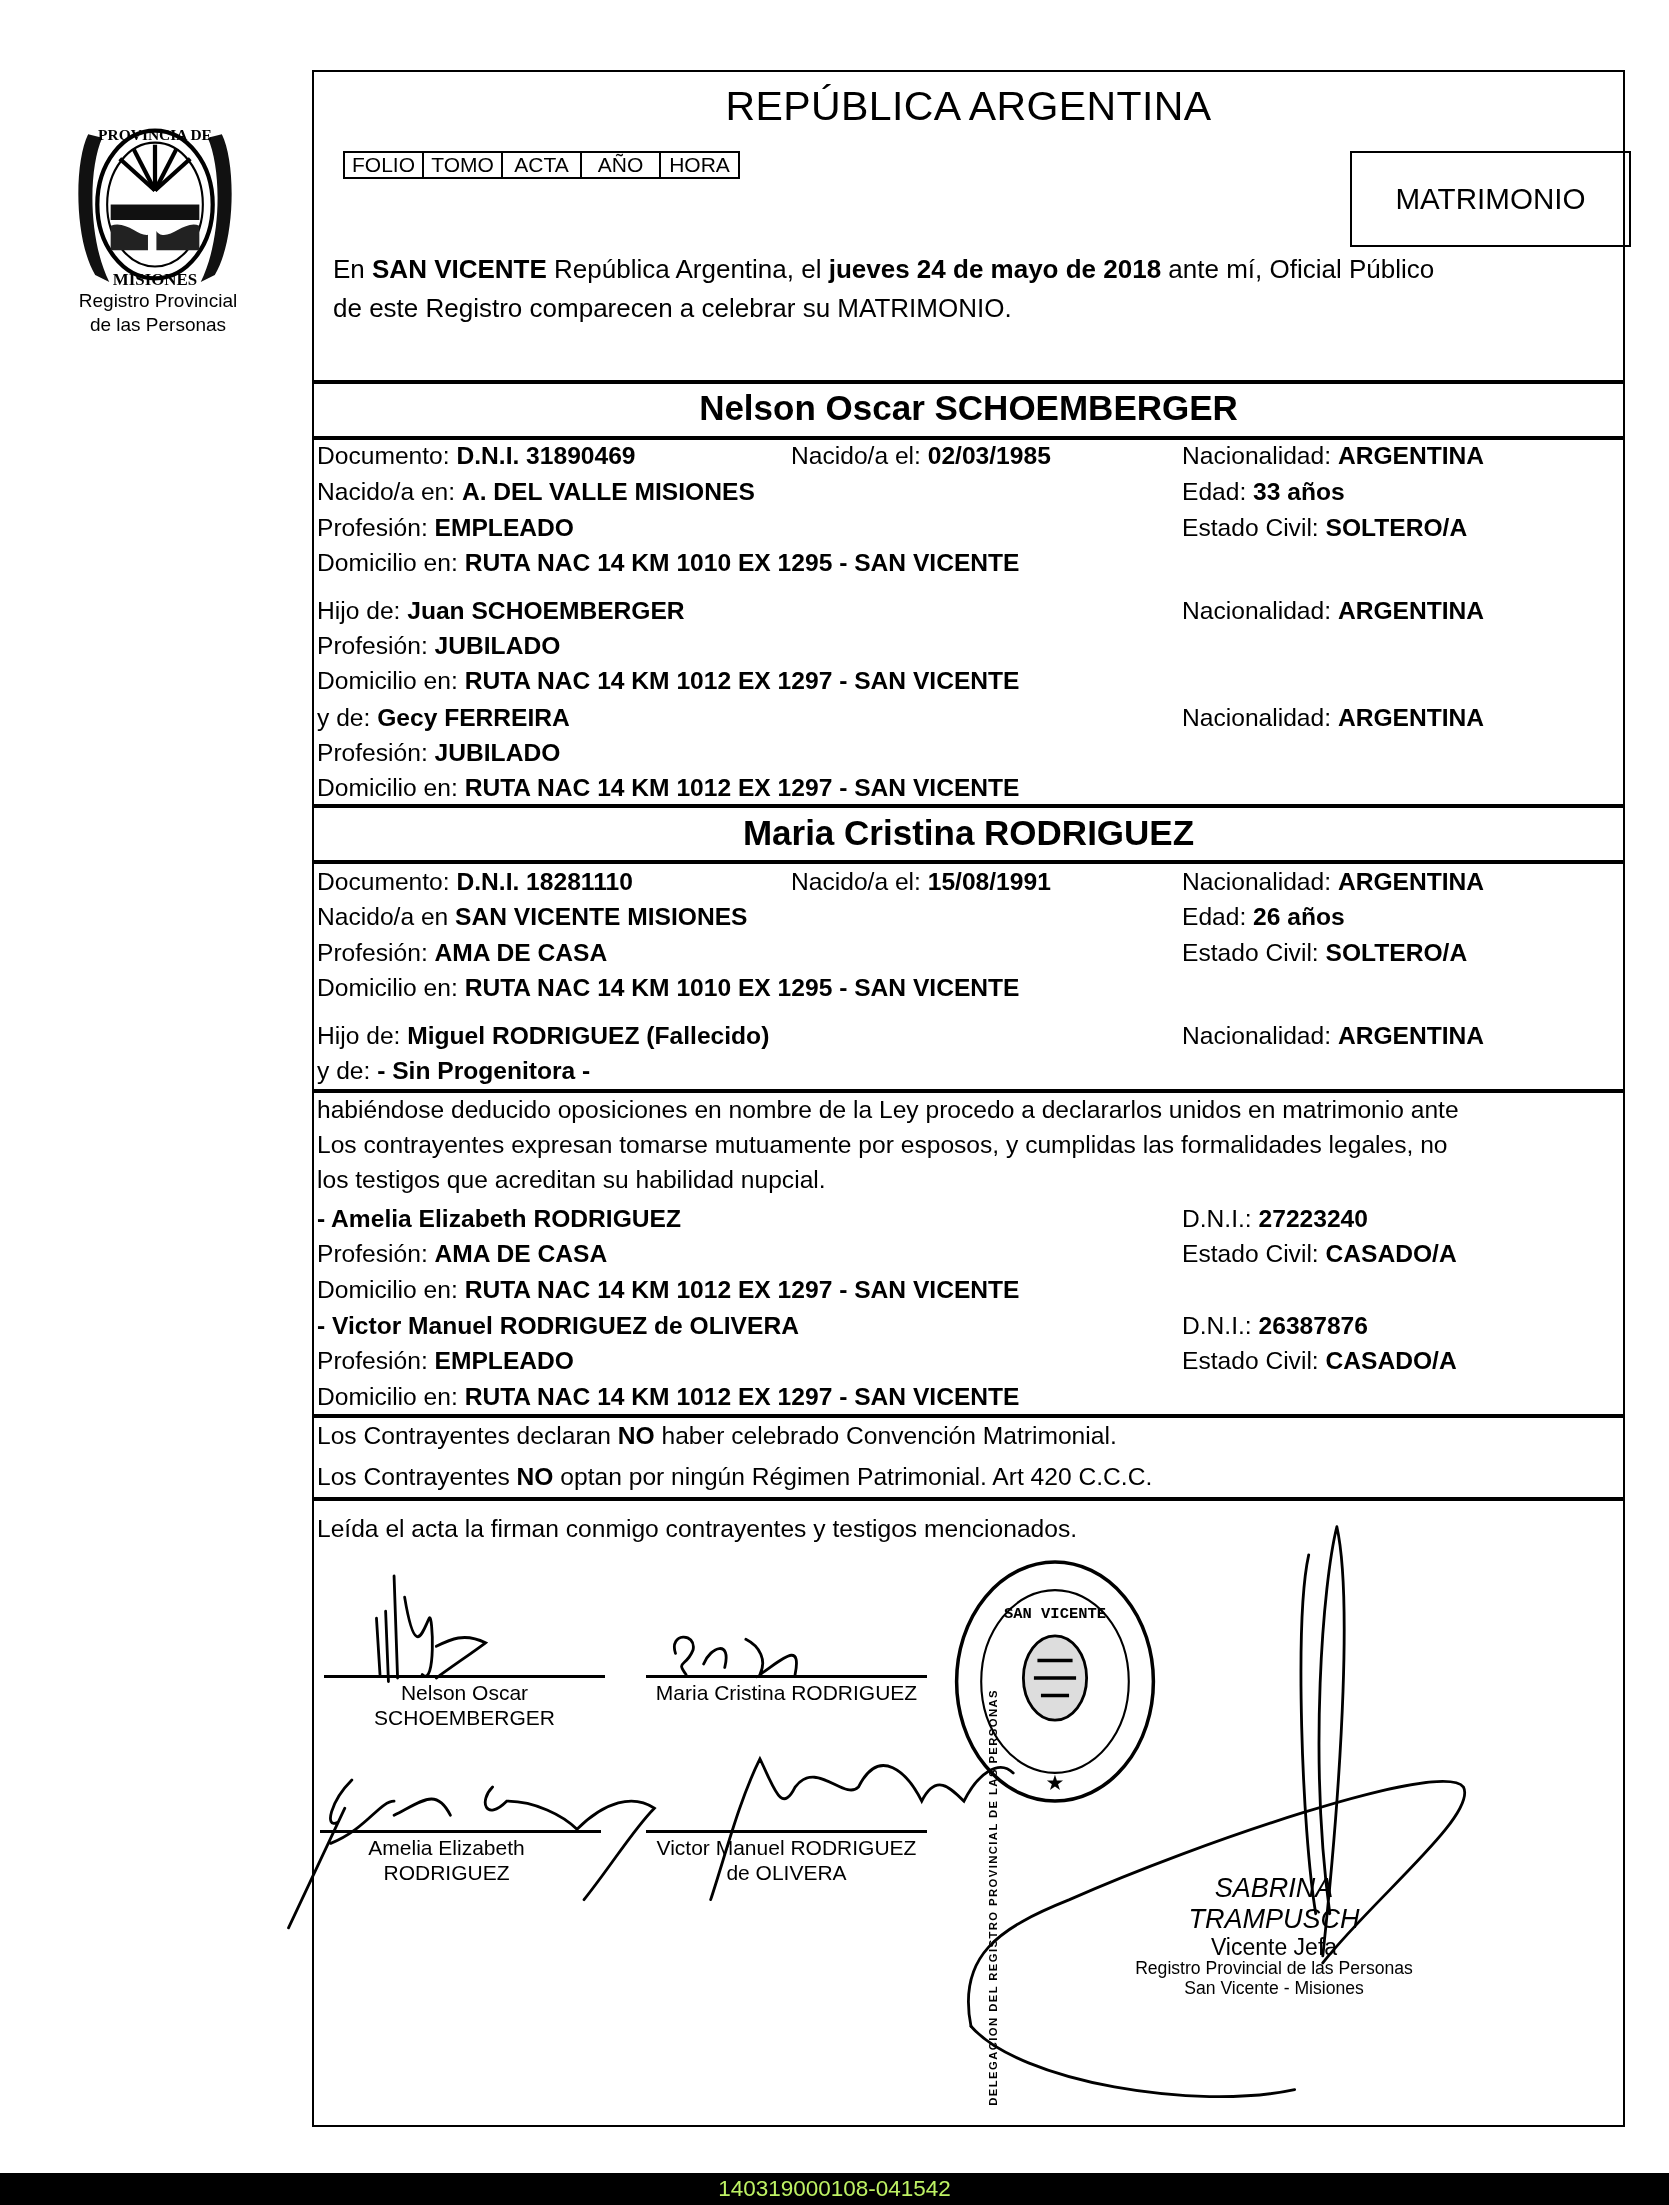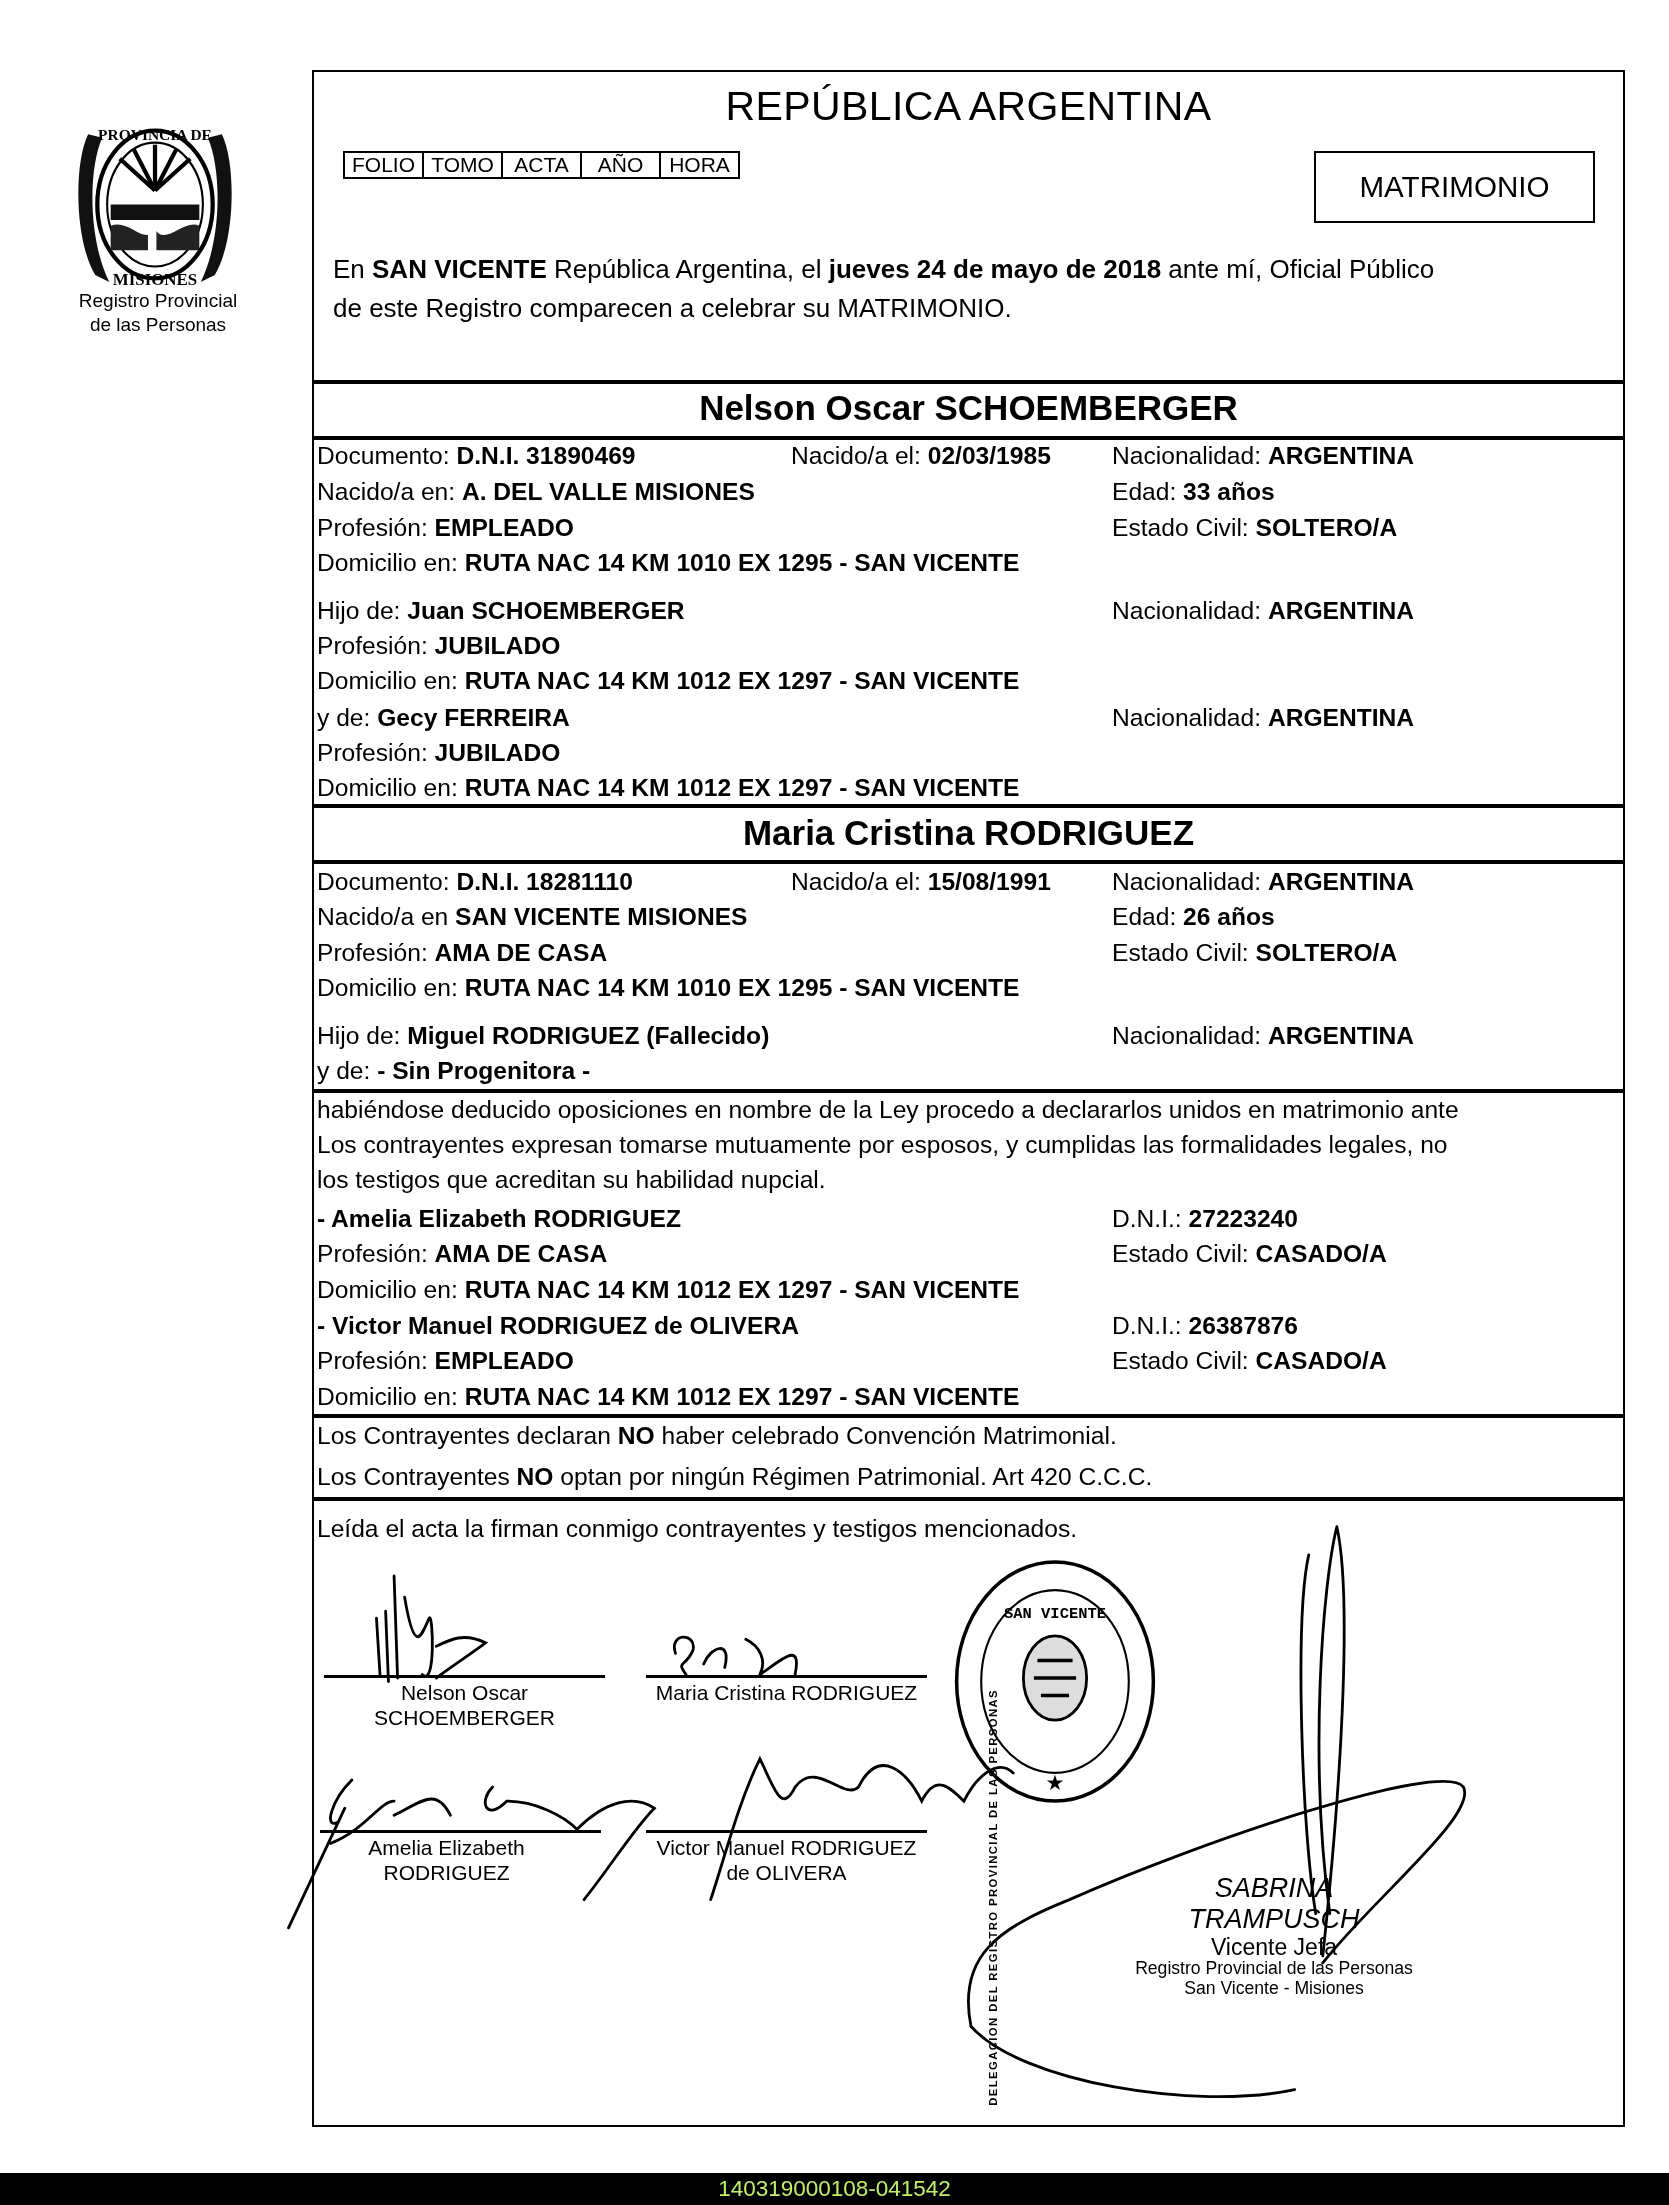--- a/index.html
+++ b/index.html
@@ -17,29 +17,29 @@
   .hline { left:312px; width:1313px; height:3.5px; background:#000; }
 
   .title { left:312px; width:1313px; top:83px; text-align:center; font-size:41px; letter-spacing:0.4px; }
 
   
   .reg-table { left:343px; top:151px; border-collapse:collapse; }
   .reg-table td { border:2.8px solid #000; text-align:center; width:77px; padding:0; }
   .reg-table tr.vals td { height:48px; font-size:27px; }
   .reg-table tr.labels td { height:24px; font-size:21px; line-height:22.5px; }
 
-  .type-box { left:1314px; top:151px; width:281px; height:72px; border:2.8px solid #000; box-sizing:border-box;
+  .type-box { left:1350px; top:151px; width:281px; height:96px; border:2.8px solid #000; box-sizing:border-box;
               display:flex; align-items:center; justify-content:center; font-size:29.6px; }
 
   .intro { left:333px; top:250px; width:1306px; font-size:26px; line-height:39px; white-space:nowrap; }
 
   .party-name { left:312px; width:1313px; text-align:center; font-weight:bold; font-size:35px; }
 
   .row { left:317px; font-size:24.6px; white-space:nowrap; line-height:31px; }
-  .c1 { left:317px; } .c2 { left:791px; } .c3 { left:1112px;text-align:right; }
+  .c1 { left:317px; } .c2 { left:791px; } .c3 { left:1182px;text-align:right; }
 
   .para { left:317px; width:1306px; font-size:24.6px; line-height:35px; }
 
   .sigline { height:2.8px; background:#000; }
   .sig-label { font-size:21px; text-align:center; line-height:25px; }
   svg.ink { position:absolute; overflow:visible; }
 
   .footer-bar { left:0; top:2173px; width:1669px; height:32px; background:#000; color:#bef264;
                 text-align:center; font-size:22.5px; line-height:32px; }
 </style>

